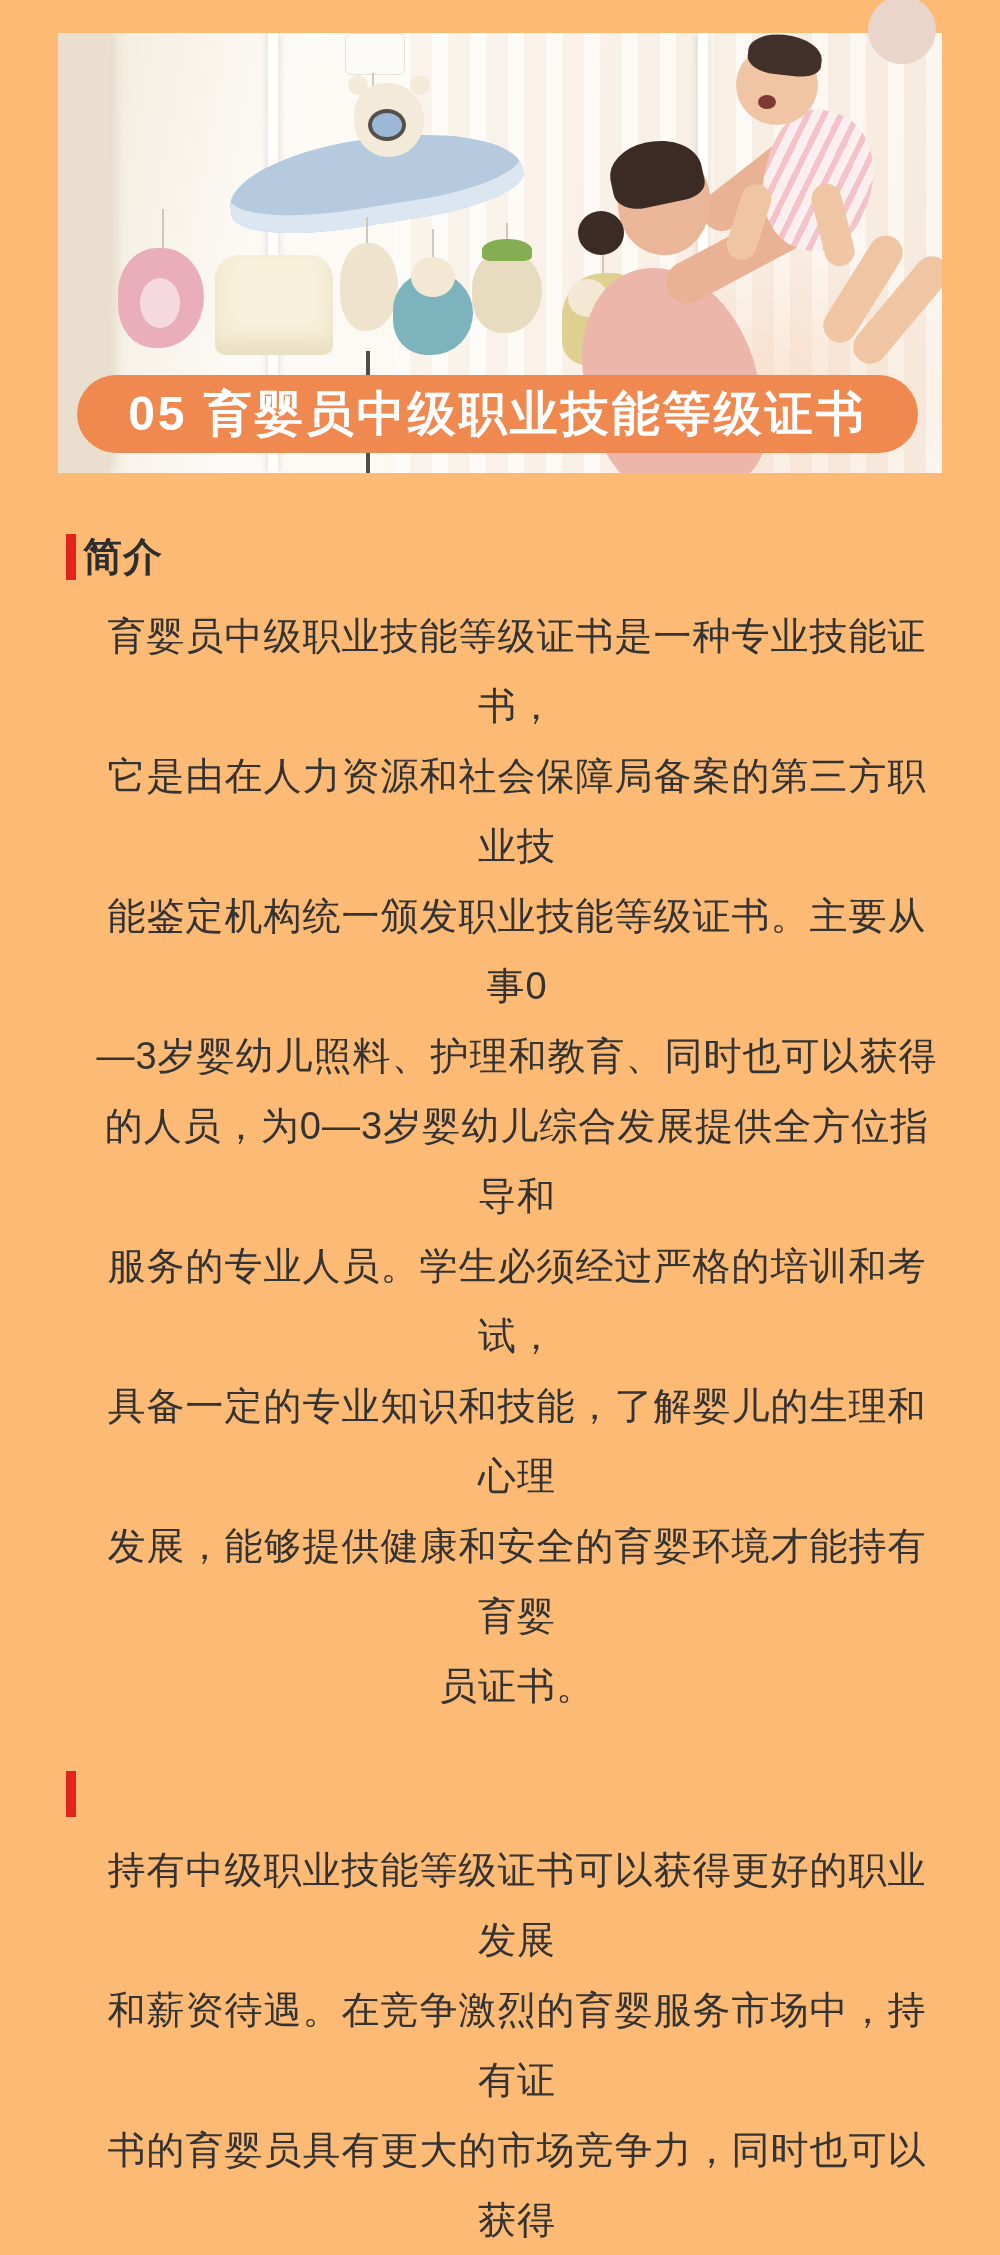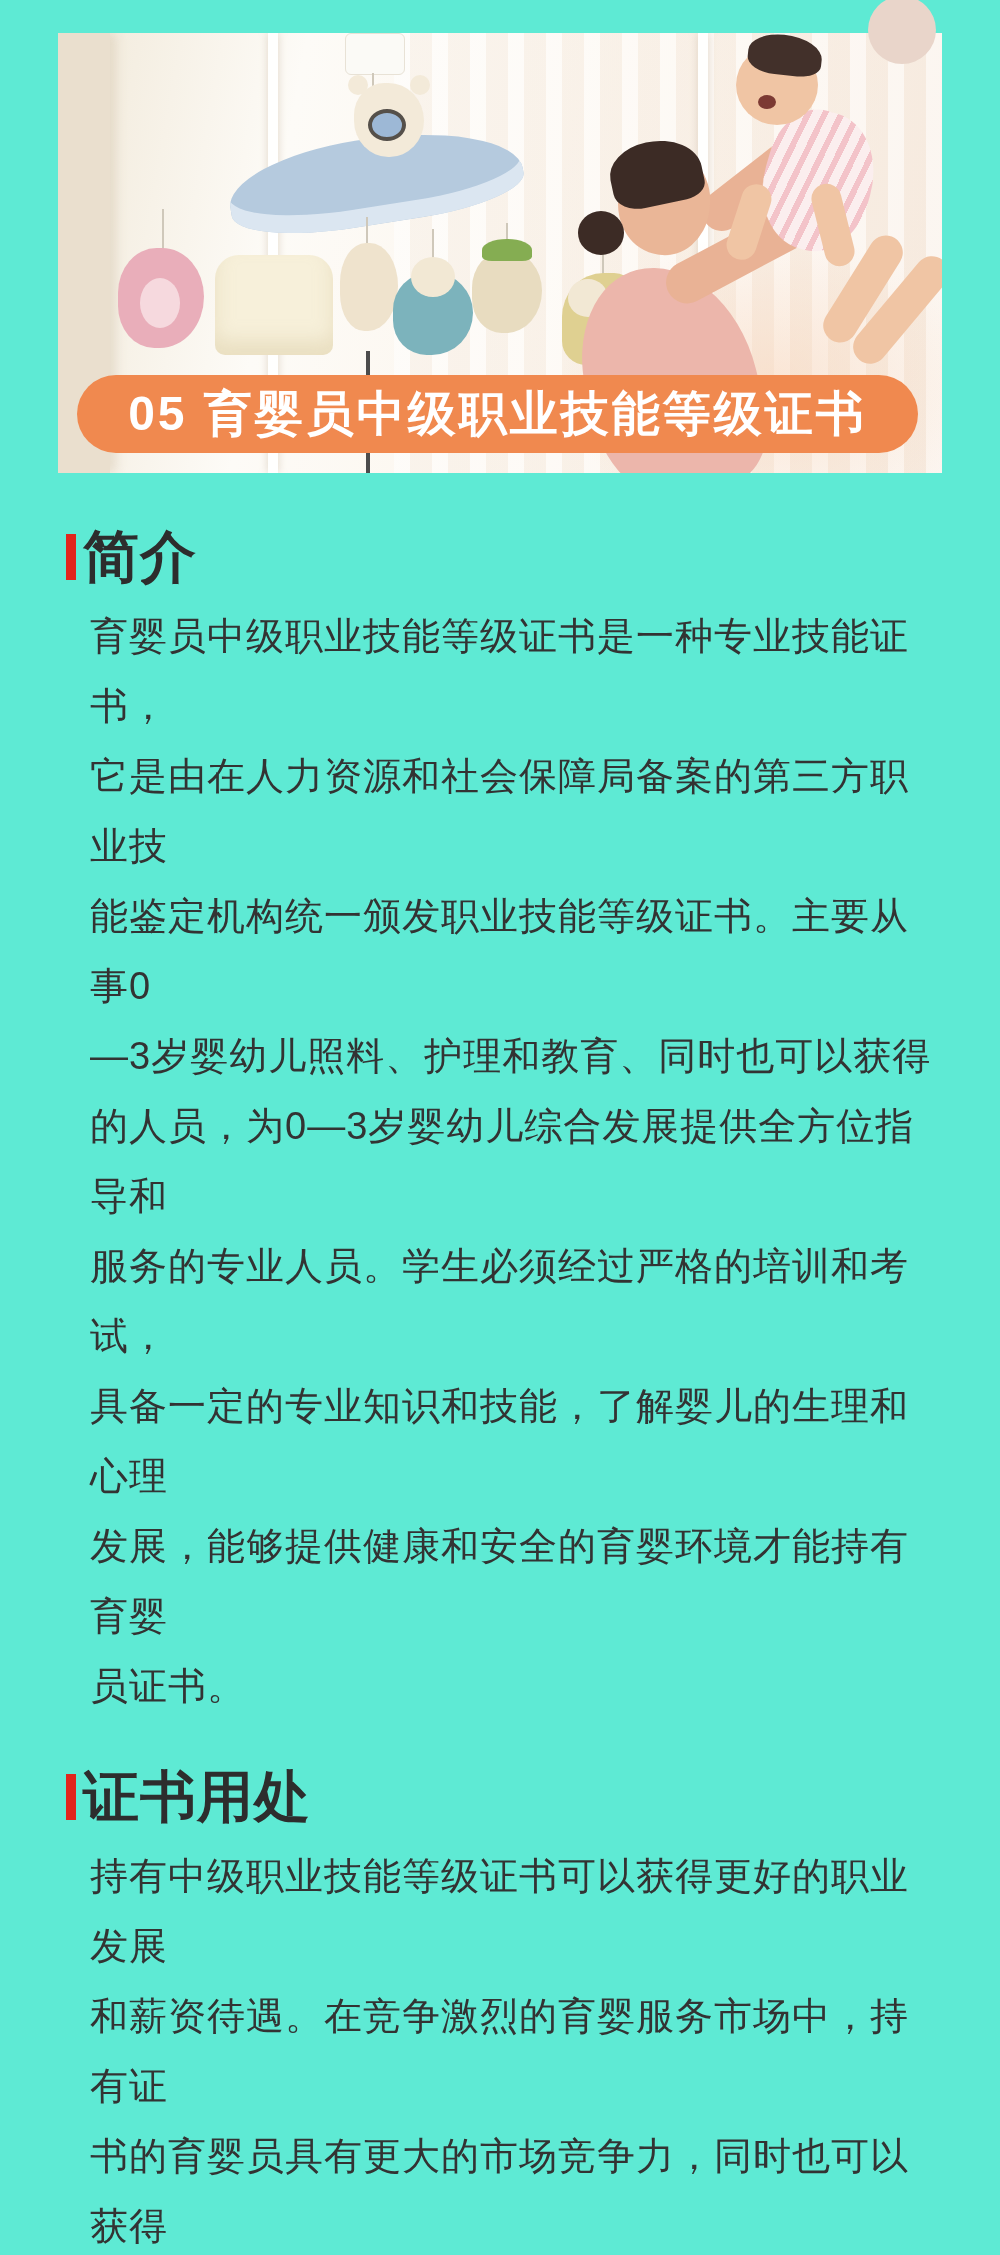--- a/index.html
+++ b/index.html
@@ -3,21 +3,21 @@
 <meta charset="utf-8">
 <style>
   html,body{margin:0;padding:0;}
   body{
     width:1000px;height:2255px;
     background:#ffffff;
     font-family:"Liberation Sans","DejaVu Sans",sans-serif;
     position:relative;
     overflow:hidden;
   }
-  .page{position:relative;width:1000px;height:2255px;background:#5eead4;}
+  .page{position:relative;width:1000px;height:2255px;background:#fdba74;text-align:center;}
 
   
   .decor-circle{
     position:absolute;top:-4px;left:868px;width:68px;height:68px;
     border-radius:50%;background:#e9d5ca;z-index:5;
   }
 
   
   .hero{
     position:absolute;top:33px;left:58px;width:884px;height:440px;
@@ -100,21 +100,21 @@
     display:flex;align-items:center;justify-content:center;
   }
   .hero-banner span{
     color:#ffffff;font-size:48px;font-weight:bold;letter-spacing:3px;white-space:nowrap;
   }
 
   
   .content{position:absolute;top:473px;left:0;width:1000px;}
   .sec-head{display:flex;align-items:center;margin-left:66px;}
   .sec-bar{width:10px;height:46px;background:#e1251b;margin-right:7px;flex:0 0 auto;}
-  .sec-title{font-size:56px;line-height:52px;font-weight:bold;color:#2d2d2d;letter-spacing:1px;}
+  .sec-title{font-size:39px;line-height:52px;font-weight:bold;color:#2d2d2d;letter-spacing:1px;}
   .para{
     margin:18px 56px 0 90px;
     font-size:38px;line-height:70px;color:#333333;
     white-space:pre-line;letter-spacing:1px;
   }
   .mt-1{margin-top:58px;}
   .mt-2{margin-top:50px;}
 </style>
 </head>
 <body>
@@ -185,21 +185,20 @@
 能鉴定机构统一颁发职业技能等级证书。主要从事0
 —3岁婴幼儿照料、护理和教育、同时也可以获得
 的人员，为0—3岁婴幼儿综合发展提供全方位指导和
 服务的专业人员。学生必须经过严格的培训和考试，
 具备一定的专业知识和技能，了解婴儿的生理和心理
 发展，能够提供健康和安全的育婴环境才能持有育婴
 员证书。</div>
 
     <div class="sec-head mt-2">
       <div class="sec-bar"></div>
-      <div class="sec-title">证书用处</div>
     </div>
     <div class="para">持有中级职业技能等级证书可以获得更好的职业发展
 和薪资待遇。在竞争激烈的育婴服务市场中，持有证
 书的育婴员具有更大的市场竞争力，同时也可以获得
 更多的职业机会和工作收入。</div>
 
   </div>
 </div>
 
 </body></html>

